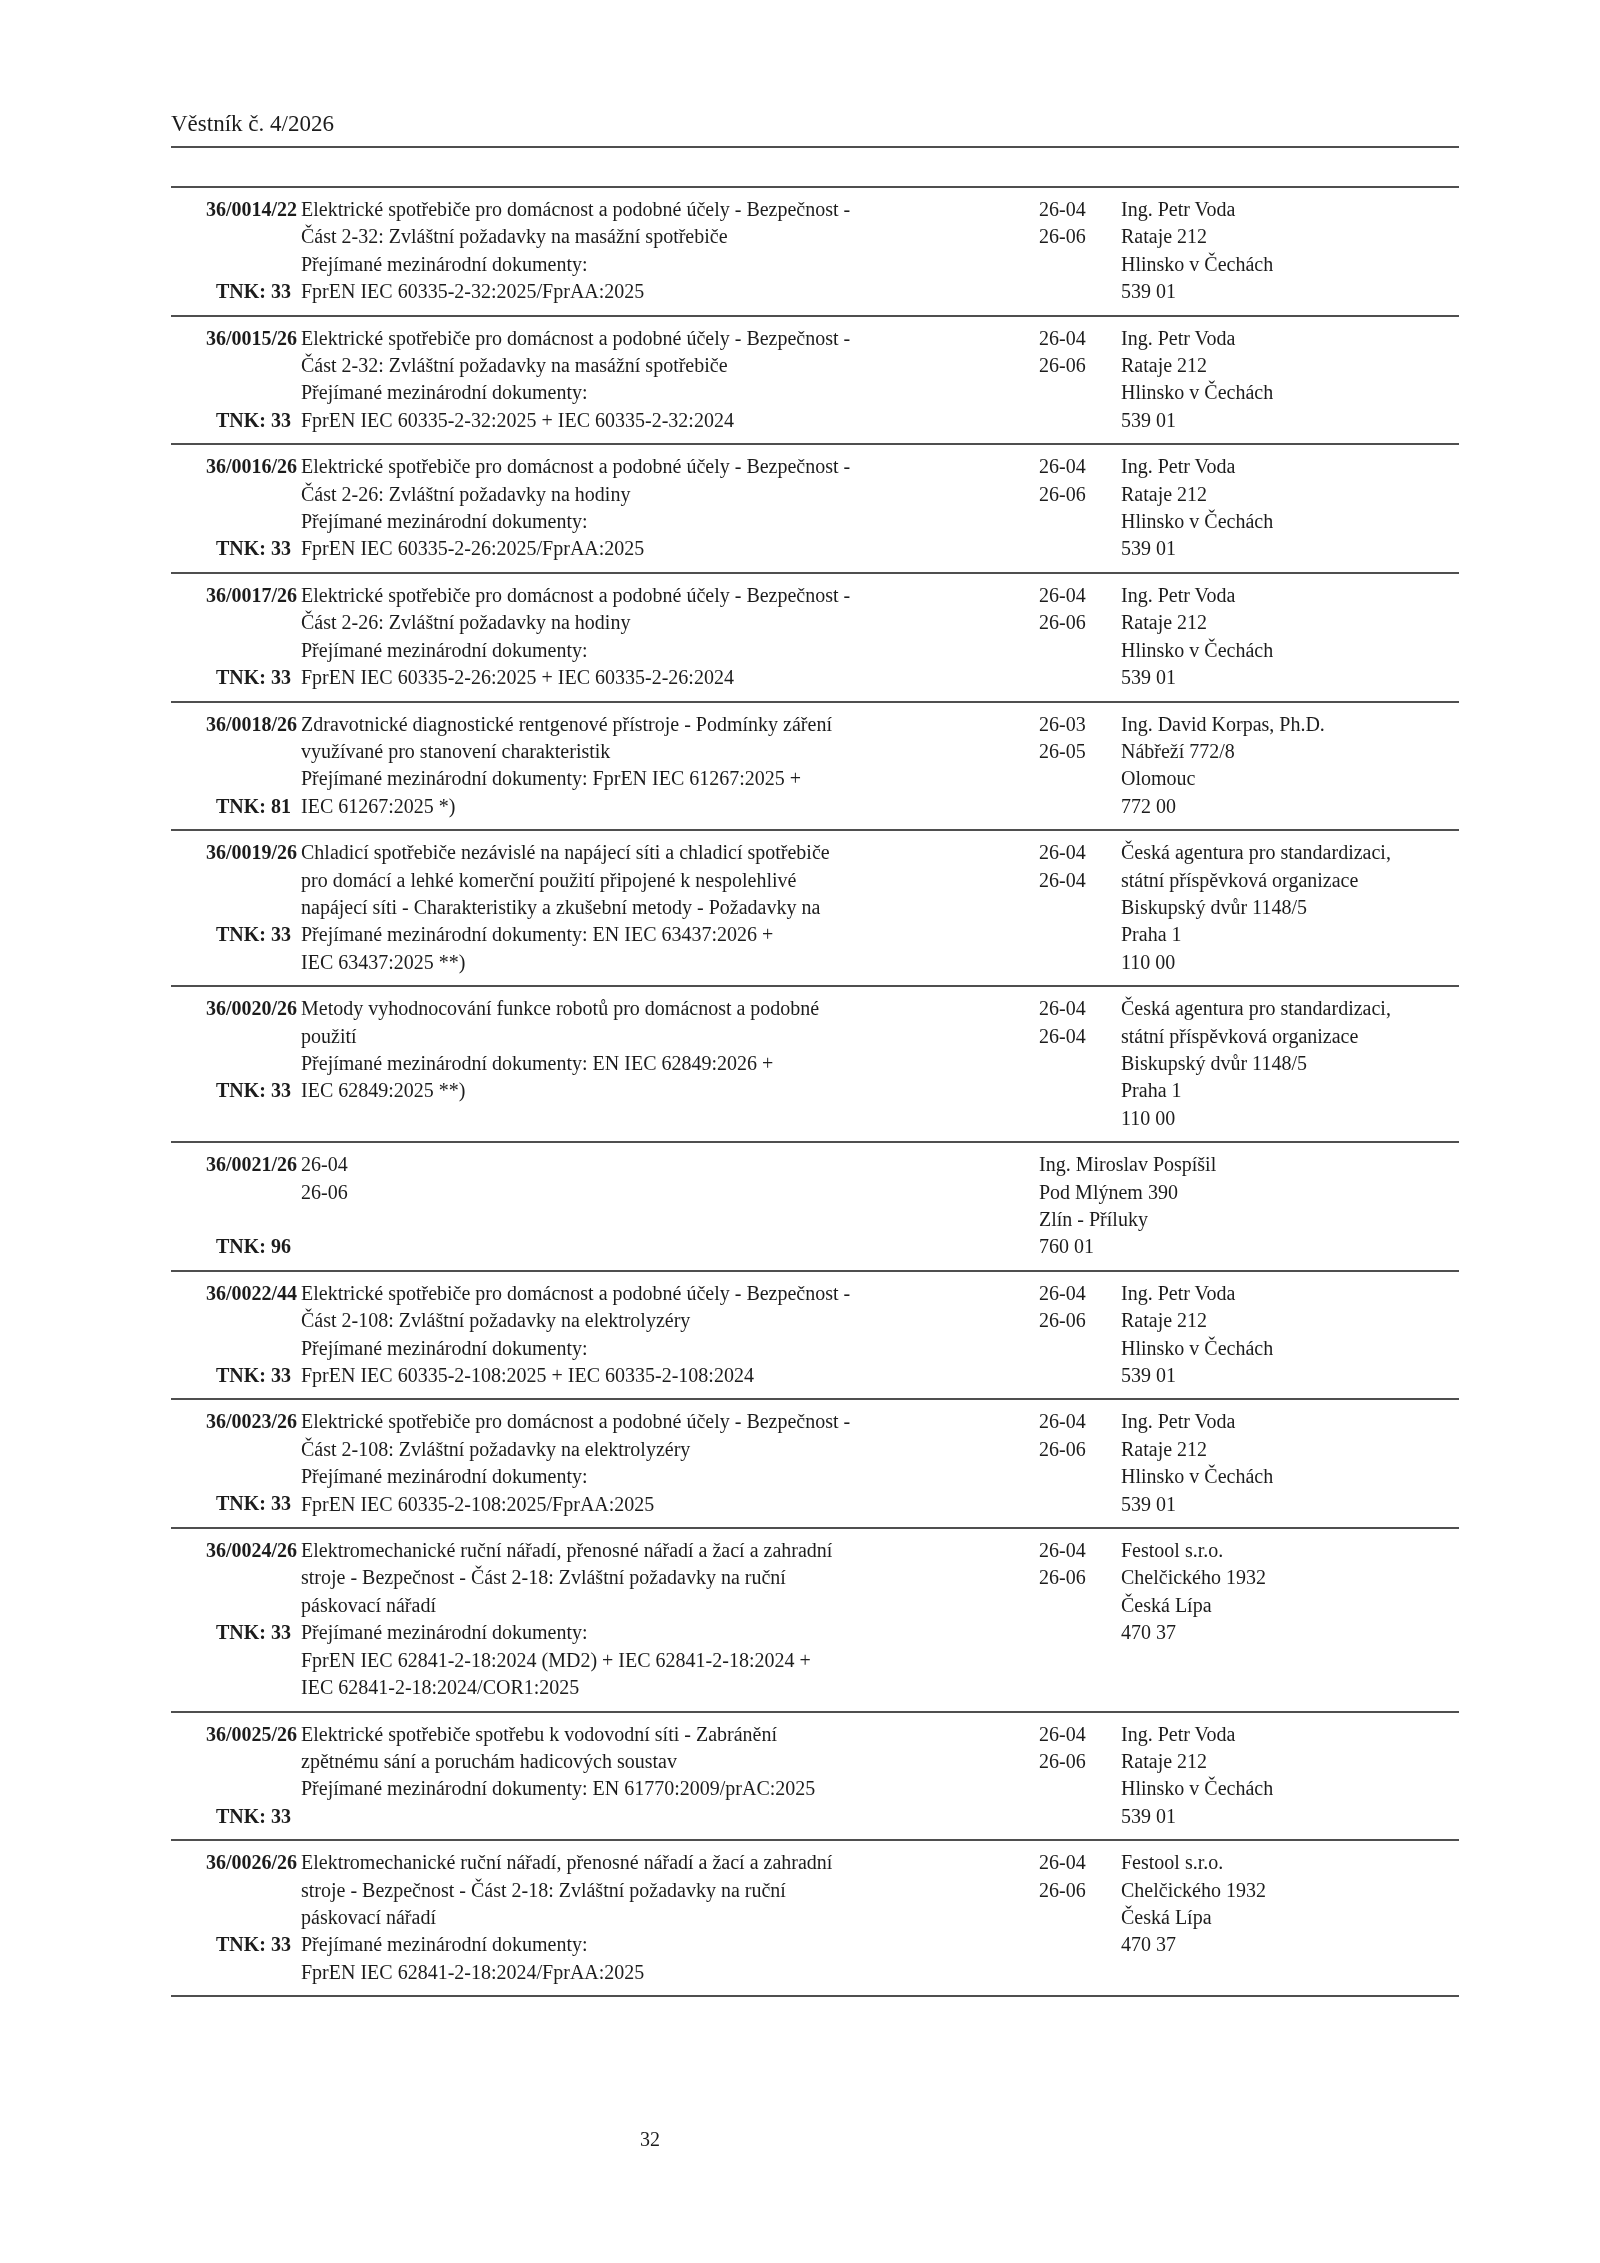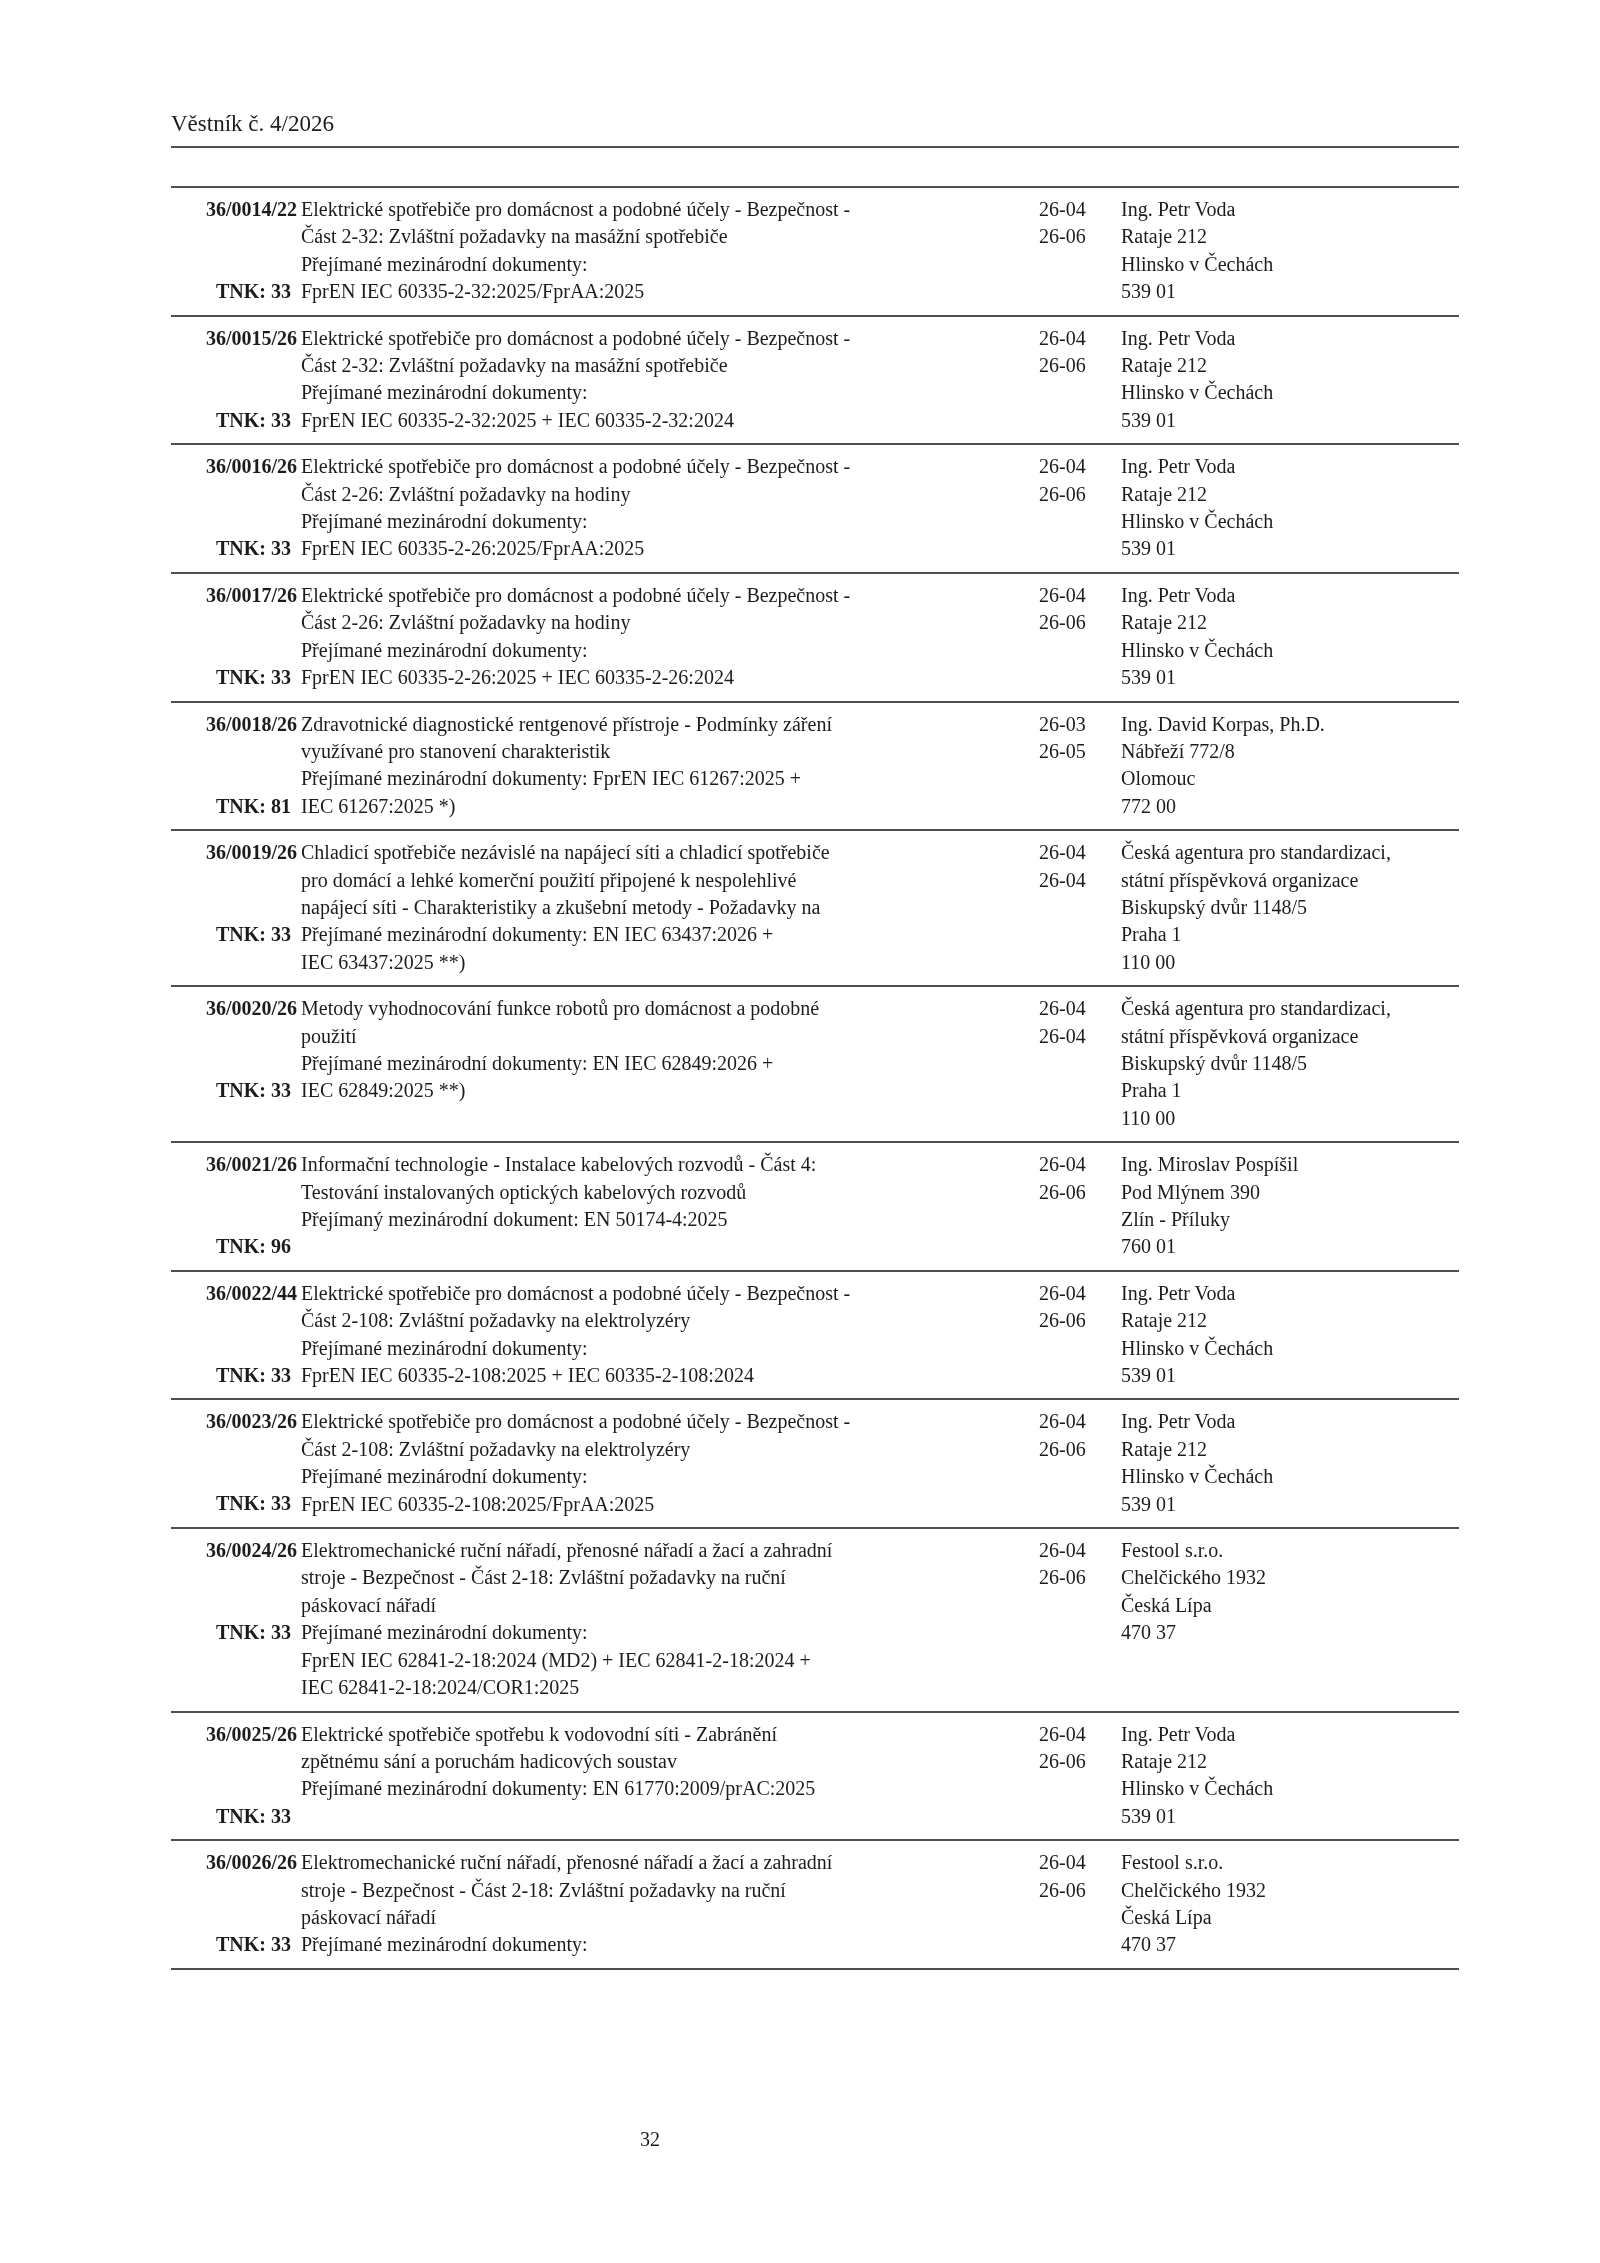--- a/index.html
+++ b/index.html
@@ -238,25 +238,20 @@
           <div class="line">Praha 1</div>
           <div class="line">110 00</div>
         </div>
   </div>
 
   <div class="row">
     <div class="c1">
       <div class="num">36/0021/26</div>
       <div class="tnk">TNK: 96</div>
     </div>
-    <div class="c2">
-          <div class="line">Informační technologie - Instalace kabelových rozvodů - Část 4:</div>
-          <div class="line">Testování instalovaných optických kabelových rozvodů</div>
-          <div class="line">Přejímaný mezinárodní dokument: EN 50174-4:2025</div>
-        </div>
     <div class="c3">
           <div class="line">26-04</div>
           <div class="line">26-06</div>
         </div>
     <div class="c4">
           <div class="line">Ing. Miroslav Pospíšil</div>
           <div class="line">Pod Mlýnem 390</div>
           <div class="line">Zlín - Příluky</div>
           <div class="line">760 01</div>
         </div>
@@ -358,20 +353,21 @@
   <div class="row">
     <div class="c1">
       <div class="num">36/0026/26</div>
       <div class="tnk">TNK: 33</div>
     </div>
     <div class="c2">
           <div class="line">Elektromechanické ruční nářadí, přenosné nářadí a žací a zahradní</div>
           <div class="line">stroje - Bezpečnost - Část 2-18: Zvláštní požadavky na ruční</div>
           <div class="line">páskovací nářadí</div>
           <div class="line">Přejímané mezinárodní dokumenty:</div>
+          <div class="line">FprEN IEC 62841-2-18:2024/FprAA:2025</div>
         </div>
     <div class="c3">
           <div class="line">26-04</div>
           <div class="line">26-06</div>
         </div>
     <div class="c4">
           <div class="line">Festool s.r.o.</div>
           <div class="line">Chelčického 1932</div>
           <div class="line">Česká Lípa</div>
           <div class="line">470 37</div>

